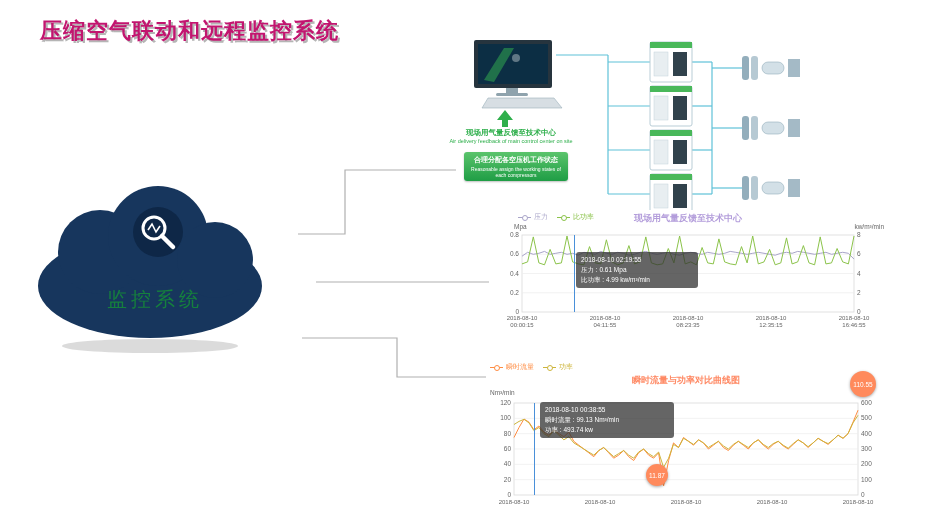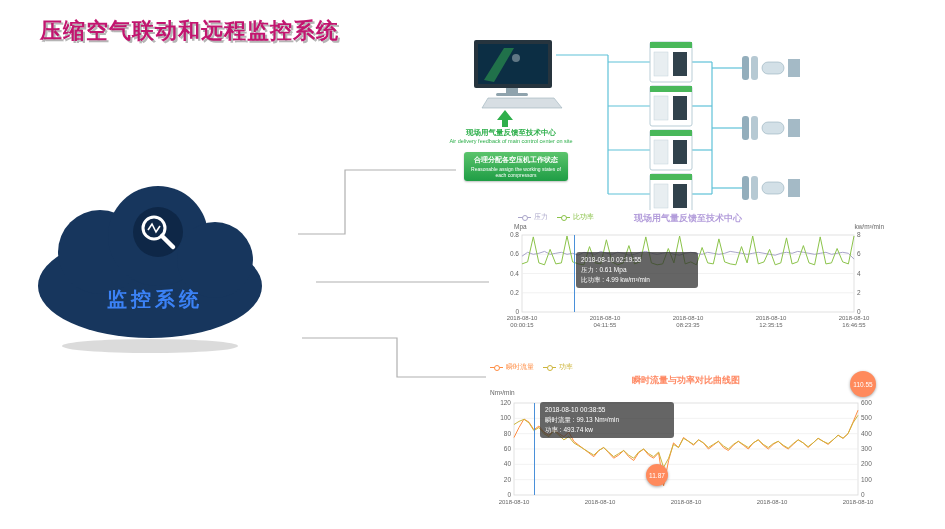--- a/index.html
+++ b/index.html
@@ -10,22 +10,22 @@
   
   .page-title{position:absolute;left:40px;top:16px;margin:0;font-size:22px;font-weight:bold;
               letter-spacing:1px;text-shadow:2px 2px 0 #b5b5b5;}
 
   
   .connectors{position:absolute;left:0;top:0;width:945px;height:529px;pointer-events:none;}
 
   
   .cloud{position:absolute;left:30px;top:180px;width:250px;height:178px;color:#17365d;}
   .cloud svg{position:absolute;left:0;top:0;}
-  .cloud-label{position:absolute;left:0;top:106px;width:100%;text-align:center;color:#3b82f6;
-               font-size:20px;font-weight:bold;letter-spacing:4px;}
+  .cloud-label{position:absolute;left:0;top:106px;width:100%;text-align:center;color:#15803d;
+               font-size:20px;font-weight:normal;letter-spacing:4px;}
 
   
   .diagram{position:absolute;left:450px;top:28px;width:380px;height:192px;margin-left:10px;}
   .diagram svg{position:absolute;left:0;top:0;}
   .fb-cn{position:absolute;left:-8px;top:100px;width:118px;text-align:center;font-size:7.5px;font-weight:bold;}
   .fb-en{position:absolute;left:-16px;top:110px;width:134px;text-align:center;font-size:5.5px;line-height:1.15;}
   .banner{position:absolute;left:4px;top:124px;width:100px;padding:3px 2px;border-radius:3px;
           background:linear-gradient(180deg,#5bc46c,#1f9d45);color:#fff;text-align:center;
           box-shadow:0 1px 2px rgba(0,0,0,.25);}
   .banner .cn{font-size:7px;font-weight:bold;}

